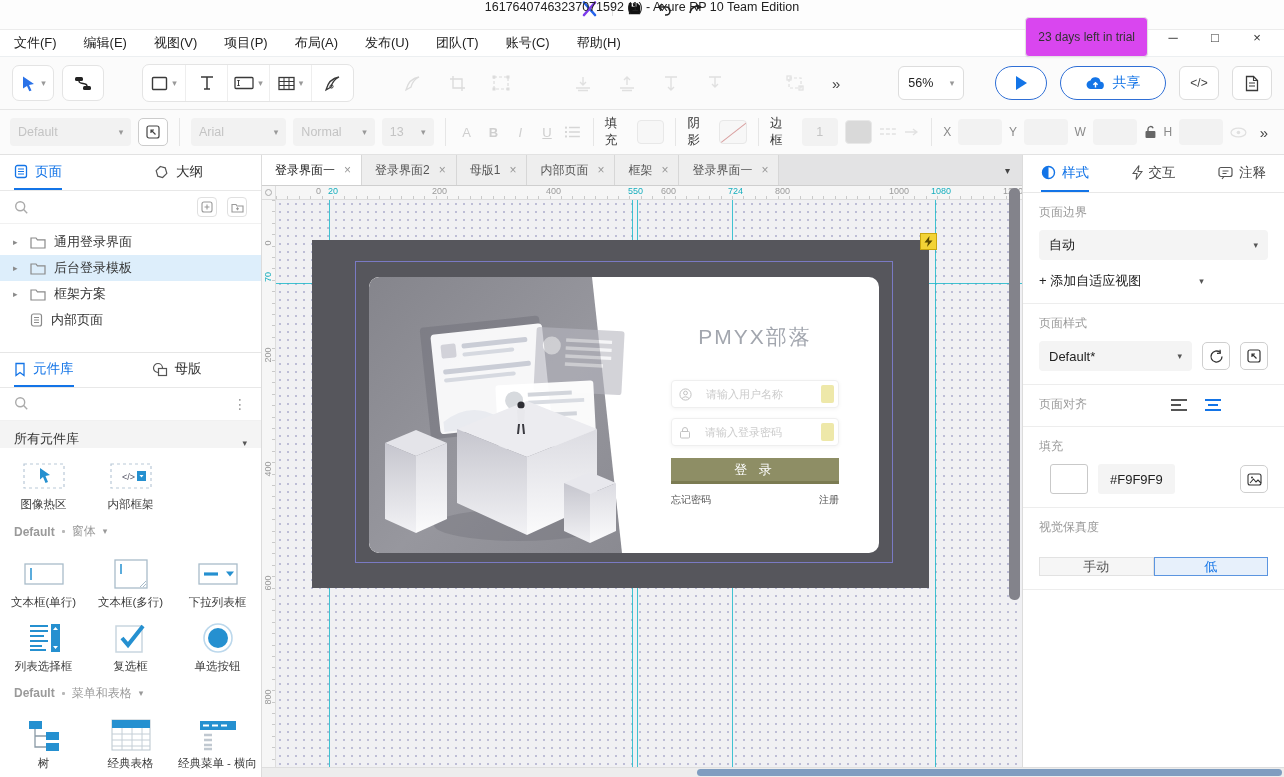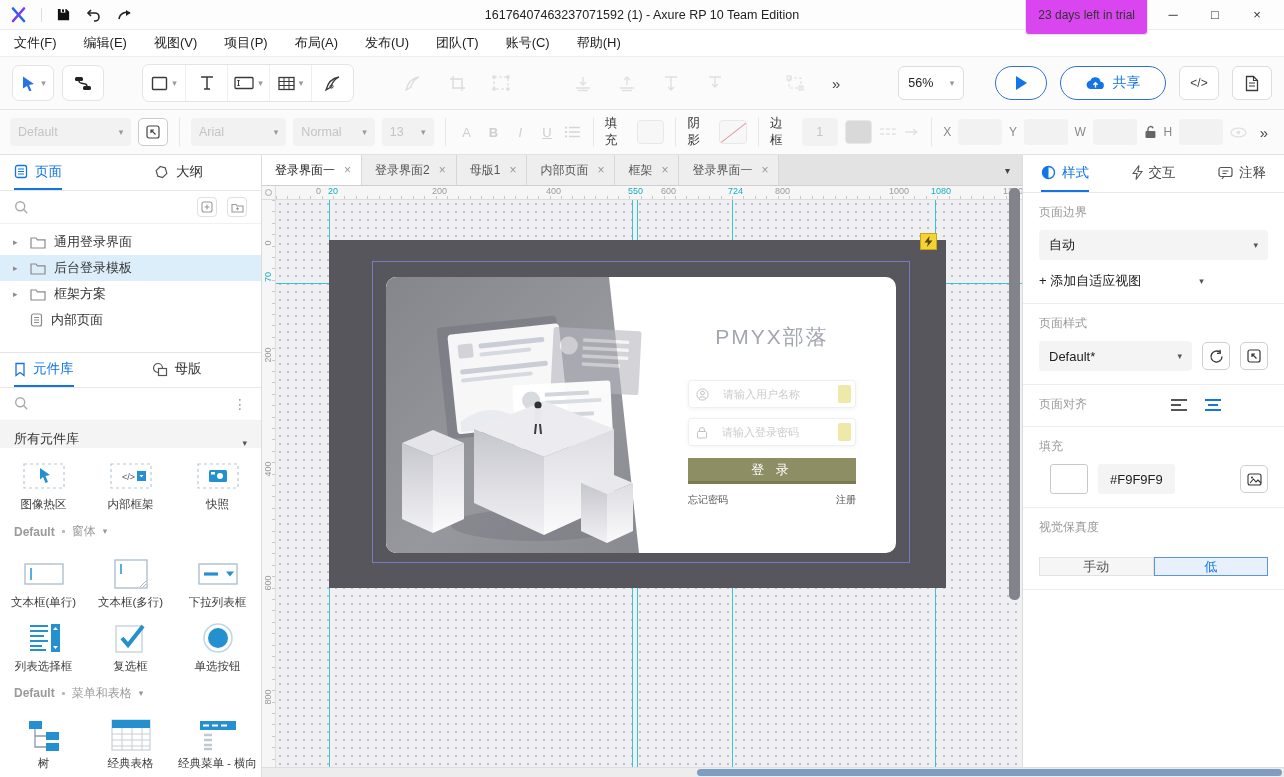--- a/index.html
+++ b/index.html
@@ -1,20 +1,20 @@
 <!DOCTYPE html>
 <html><head>
 <meta charset="utf-8">
 <style>
   * { box-sizing: border-box; margin: 0; padding: 0; font-family: "Liberation Sans","DejaVu Sans",sans-serif; }
   html,body { width:1284px; height:777px; overflow:hidden; }
   .app { position:relative; width:1284px; height:777px; background:#fff; font-size:13px; color:#333; overflow:hidden; }
 
   
-  .titlebar { height:30px; background:#fdfdfd; border-bottom:1px solid #ececec; display:flex; align-items:center; padding:0 10px; position:relative; }
+  .titlebar { height:30px; background:#fdfdfd; border-bottom:1px solid #ececec; display:flex; align-items:center; padding:0 10px; position:relative;flex-direction:column; }
   .titlebar .lgrp { display:flex; align-items:center; gap:14px; }
   .tb-sep { width:1px; height:14px; background:#ddd; }
   .win-title { position:absolute; left:0; right:0; text-align:center; font-size:12.5px; color:#222; pointer-events:none; }
   .titlebar .rgrp { margin-left:auto; display:flex; align-items:center; gap:8px; z-index:2; }
   .trial { background:#d946ef; border:1px solid #e3e3e3; border-radius:4px; font-size:12px; color:#333; padding:12px 12px; box-shadow:0 1px 2px rgba(0,0,0,.05); }
   .winbtn { width:34px; height:24px; display:flex; align-items:center; justify-content:center; font-size:13px; color:#333; }
 
   
   .menubar { height:27px; background:#fff; border-bottom:1px solid #eceff1; display:flex; align-items:center; padding-left:14px; gap:27px; font-size:13px; color:#222; }
 
@@ -90,21 +90,21 @@
   .rh { position:absolute; top:0; font-size:9px; color:#9a9a9a; }
   .ruler-v { position:absolute; top:45px; left:0; width:14px; bottom:10px; background:#f6f6f6; border-right:1px solid #ddd;
     background-image:repeating-linear-gradient(to bottom,#c9c9c9 0,#c9c9c9 1px,transparent 1px,transparent 11.4px);
     background-size:4px 100%; background-repeat:no-repeat; background-position:10px 0; }
   .rv { position:absolute; left:-6px; width:24px; text-align:center; font-size:9px; color:#9a9a9a; transform:rotate(-90deg); }
   .teal { color:#16aebe !important; }
   .cbody { position:absolute; left:14px; top:45px; right:0; bottom:10px; overflow:hidden;
     background-image:radial-gradient(circle,#bdbdd6 0.9px,transparent 1.1px); background-size:8px 8px; }
   .gv { position:absolute; top:0; bottom:0; width:1px; background:rgba(32,186,202,.85); z-index:1; }
   .gh { position:absolute; left:0; right:0; height:1px; background:rgba(32,186,202,.85); z-index:1; }
-  .artboard { position:absolute; left:53px; top:40px; width:617px; height:348px; background:#56565c; z-index:2; }
+  .artboard { position:absolute; left:36px; top:40px; width:617px; height:348px; background:#56565c; z-index:2; }
   .selout { position:absolute; left:43px; top:21px; width:538px; height:302px; border:1px solid rgba(128,128,214,.85); }
   .card { position:absolute; left:57px; top:37px; width:510px; height:276px; background:#fff; border-radius:10px; overflow:hidden; }
   .illus { position:absolute; left:0; top:0; }
   .brand { position:absolute; left:302px; width:168px; top:46px; text-align:center; font-size:21px; color:#a2a6ae; letter-spacing:2px; }
   .inp { position:absolute; left:302px; width:168px; height:28px; border:1px solid #efefef; border-radius:4px; background:#fff; box-shadow:0 1px 4px rgba(0,0,0,.05); display:flex; align-items:center; padding:0 7px; gap:14px; }
   .inp .ph { font-size:11px; color:#cccccc; }
   .inp .ybox { position:absolute; right:4px; top:4px; bottom:4px; width:13px; background:#eee8a9; border-radius:2px; }
   .loginbtn { position:absolute; left:302px; width:168px; top:181px; height:26px; background:#8e8e65; border-bottom:3px solid #7b7b52; color:#fff; font-size:13px; letter-spacing:4px; display:flex; align-items:center; justify-content:center; }
   .flinks { position:absolute; left:302px; width:168px; top:216px; display:flex; justify-content:space-between; font-size:10px; color:#555; }
   .marker { position:absolute; left:644px; top:33px; width:17px; height:17px; background:#f3d335; border:1px solid #c9a60e; z-index:3; display:flex; align-items:center; justify-content:center; }
@@ -501,31 +501,20 @@
             <span class="wicon">
                 <svg width="42" height="26" viewBox="0 0 42 26">
               <rect x="1" y="1" width="40" height="24" fill="none" stroke="#b9c9d8" stroke-width="1.2" stroke-dasharray="3 3"></rect>
               <text x="12" y="17" font-size="9" fill="#556">&lt;/&gt;</text>
               <rect x="27" y="8" width="9" height="10" fill="#2590d0"></rect>
               <path d="M29.5 12 l2 2.5 l2 -2.5" fill="#fff"></path>
             </svg>
               </span>
             <span class="wlabel">内部框架</span>
           </div>
-          <div class="wcell">
-            <span class="wicon">
-                <svg width="42" height="26" viewBox="0 0 42 26">
-              <rect x="1" y="1" width="40" height="24" fill="none" stroke="#b9c9d8" stroke-width="1.2" stroke-dasharray="3 3"></rect>
-              <rect x="12" y="7" width="18" height="12" rx="1.5" fill="#2590d0"></rect>
-              <circle cx="23" cy="13" r="3" fill="#fff"></circle>
-                  <rect x="14" y="9" width="4" height="2.5" fill="#fff"></rect>
-            </svg>
-              </span>
-            <span class="wlabel">快照</span>
-          </div>
         </div>
 
         <div class="whdr">
           <span>Default</span>
           <span class="dot"></span>
           <span class="c">窗体</span>
           <span class="caret">▾</span>
         </div>
 
         <div class="wgrid">

